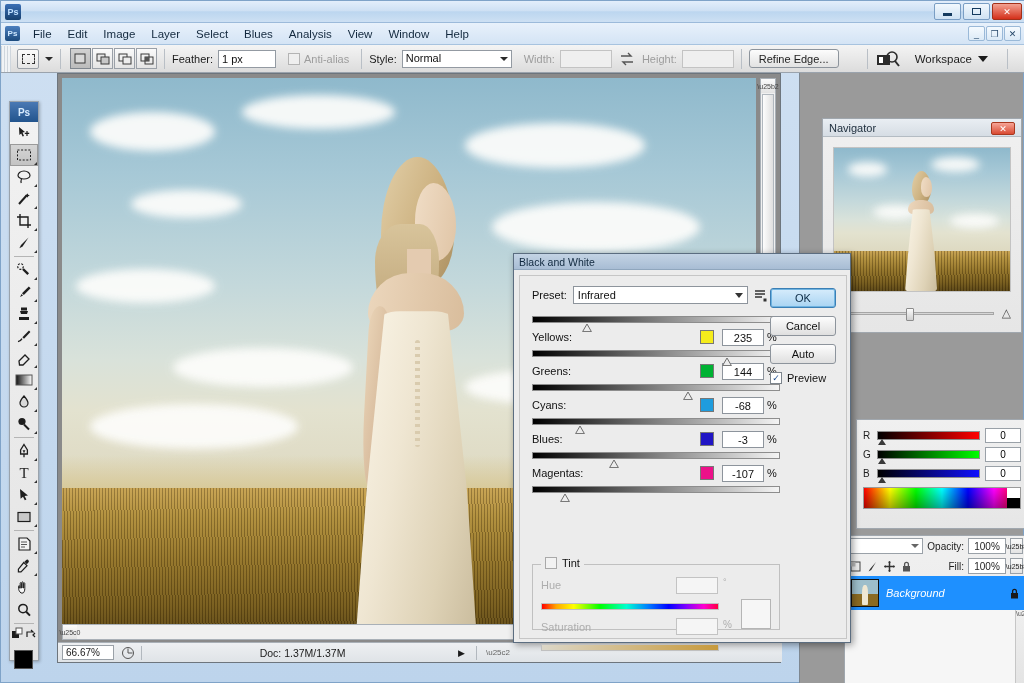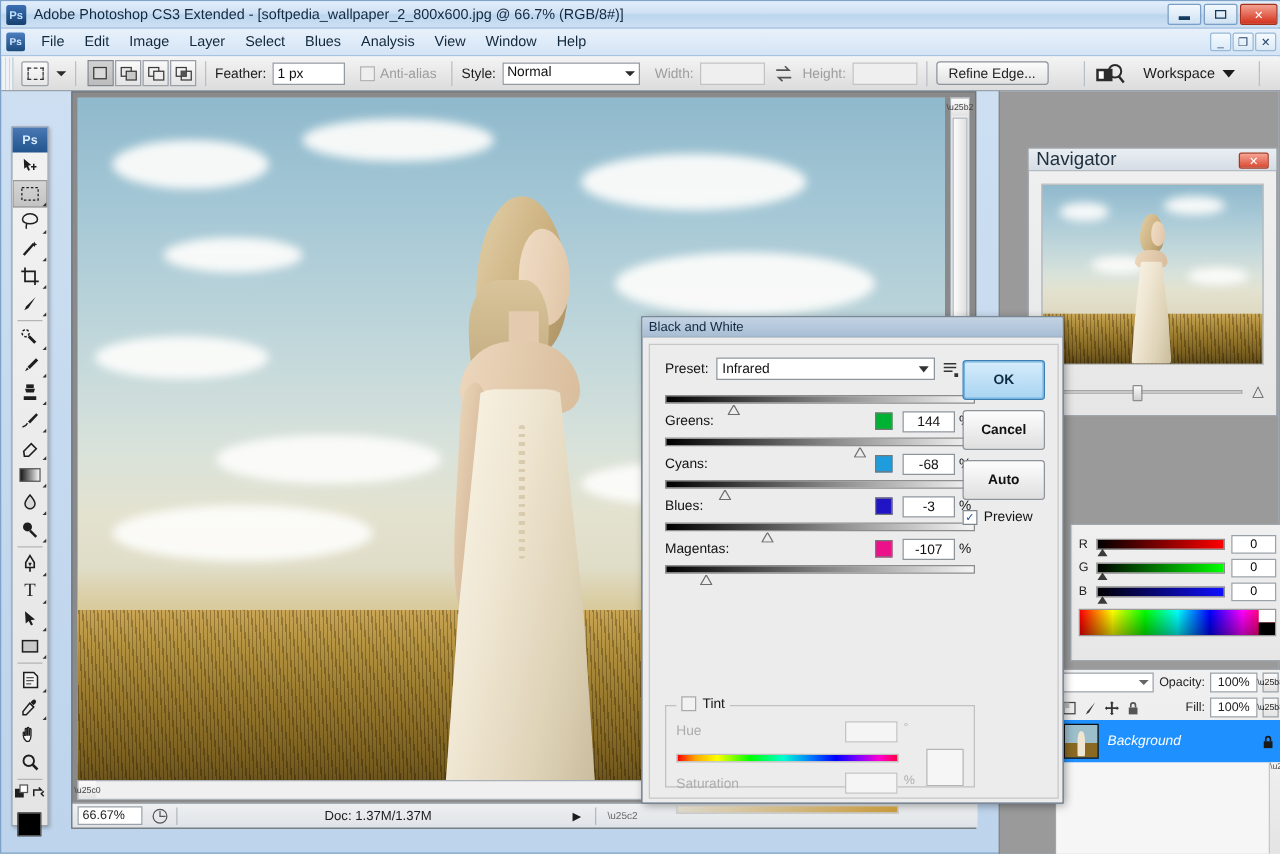--- a/index.html
+++ b/index.html
@@ -204,21 +204,21 @@
     background:#9a9a9a;
     border-left:1px solid #7e8790;
   }
   .panel{
     background:linear-gradient(#f0f0f0,#e6e6e6);
     border:1px solid #a0a7ae;
     margin:0 4px 4px 4px;
   }
   .panel-hdr{
     height:18px;background:linear-gradient(#e9eef3,#d6dde4);
-    display:flex;align-items:center;font-size:15px;color:#20303f;
+    display:flex;align-items:center;font-size:11px;color:#20303f;
     border-bottom:1px solid #b4bcc3;padding-left:6px;
   }
   #navigator{ position:absolute;left:18px;top:45px;width:200px;height:215px;}
   .nav-thumb{margin:10px;height:145px;border:1px solid #c3c3c3;background:#a7b3bc;position:relative;overflow:hidden;}
   .nav-slider{display:flex;align-items:center;gap:8px;padding:0 10px;height:22px;}
   .nav-track{flex:1;height:3px;background:linear-gradient(#c4c4c4,#e8e8e8);border:1px solid #a6a6a6;position:relative;}
   .nav-knob{position:absolute;left:40%;top:-5px;width:8px;height:13px;background:linear-gradient(#fbfbfb,#cfcfcf);border:1px solid #8c8c8c;border-radius:1px;}
   .nav-close{
     position:absolute;right:6px;top:3px;width:24px;height:13px;border-radius:2px;
     background:linear-gradient(#f6a597,#d94a32);border:1px solid #a8381f;
@@ -272,25 +272,24 @@
   .ch-top{display:flex;align-items:center;height:16px;}
   .ch-name{flex:1;font-size:11px;color:#111;}
   .ch-swatch{width:14px;height:14px;border:1px solid #777;margin-right:8px;}
   .ch-val{width:42px;height:17px;background:#fff;border:1px solid #8d949c;
      font-size:11px;line-height:16px;text-align:center;color:#111;}
   .ch-pct{width:16px;text-align:center;font-size:11px;color:#111;}
   .ch-track{height:7px;margin-top:5px;border:1px solid #8d8d8d;position:relative;
      background:linear-gradient(90deg,#000,#8c8c8c 55%,#f4f4f4);}
   .knob-tri{position:absolute;top:7px;width:10px;height:8px;}
   .dlg-btn{
-    width:66px;height:32px;border:1px solid #8d949c;border-radius:3px;
+    width:66px;height:20px;border:1px solid #8d949c;border-radius:3px;
     background:linear-gradient(#fdfdfd,#dfdfdf);
     font-size:11px;color:#111;display:flex;align-items:center;justify-content:center;
     margin-bottom:8px;
-    font-weight:bold;
   }
   .dlg-btn.primary{
     background:linear-gradient(#d6ecfb,#a9d4f2);
     border:1px solid #3b7fb5; box-shadow:0 0 0 1px #6fb3e0 inset;
     color:#0c2b45;
   }
   .prev-row{display:flex;align-items:center;gap:5px;margin-top:4px;font-size:11px;color:#111;}
   .prev-box{width:12px;height:12px;border:1px solid #7d858d;background:#fff;
      display:flex;align-items:center;justify-content:center;font-size:9px;color:#1d4d8f;}
   
@@ -308,21 +307,20 @@
      background:linear-gradient(90deg,#dcd7c8,#c79a3c);}
   .tint-swatch{position:absolute;right:8px;top:34px;width:30px;height:30px;border:1px solid #b5b5b5;background:#f6f6f6;}
 </style>
 </head>
 <body>
 
 <div id="app-window">
 
   <div id="titlebar">
     <div class="ps-logo">Ps</div>
-    <div id="app-title">Adobe Photoshop CS3 Extended - [softpedia_wallpaper_2_800x600.jpg @ 66.7% (RGB/8#)]</div>
     <div class="wincontrols">
       <div class="wbtn">
           <div class="glyph-min"></div>
         </div>
       <div class="wbtn">
           <div class="glyph-max"></div>
         </div>
       <div class="wbtn close">✕</div>
     </div>
   </div>
@@ -790,20 +788,33 @@
         </div>
 
         <div class="ch-block">
           <div class="ch-track">
             <svg class="knob-tri" style="left:20%;" width="10" height="8" viewBox="0 0 10 8">
               <path d="M5 0L9.4 7.6H0.6z" fill="#ececec" stroke="#6d6d6d"></path>
             </svg>
           </div>
         </div>
 
+        <div class="ch-block">
+          <div class="ch-top">
+            <div class="ch-name">Yellows:</div>
+            <div class="ch-swatch" style="background:#f5ec1c;"></div>
+            <div class="ch-val">235</div>
+            <div class="ch-pct">%</div>
+          </div>
+          <div class="ch-track">
+            <svg class="knob-tri" style="left:77%;" width="10" height="8" viewBox="0 0 10 8">
+              <path d="M5 0L9.4 7.6H0.6z" fill="#ececec" stroke="#6d6d6d"></path>
+            </svg>
+          </div>
+        </div>
 
         <div class="ch-block">
           <div class="ch-top">
             <div class="ch-name">Greens:</div>
             <div class="ch-swatch" style="background:#00b233;"></div>
             <div class="ch-val">144</div>
             <div class="ch-pct">%</div>
           </div>
           <div class="ch-track">
             <svg class="knob-tri" style="left:61%;" width="10" height="8" viewBox="0 0 10 8">

